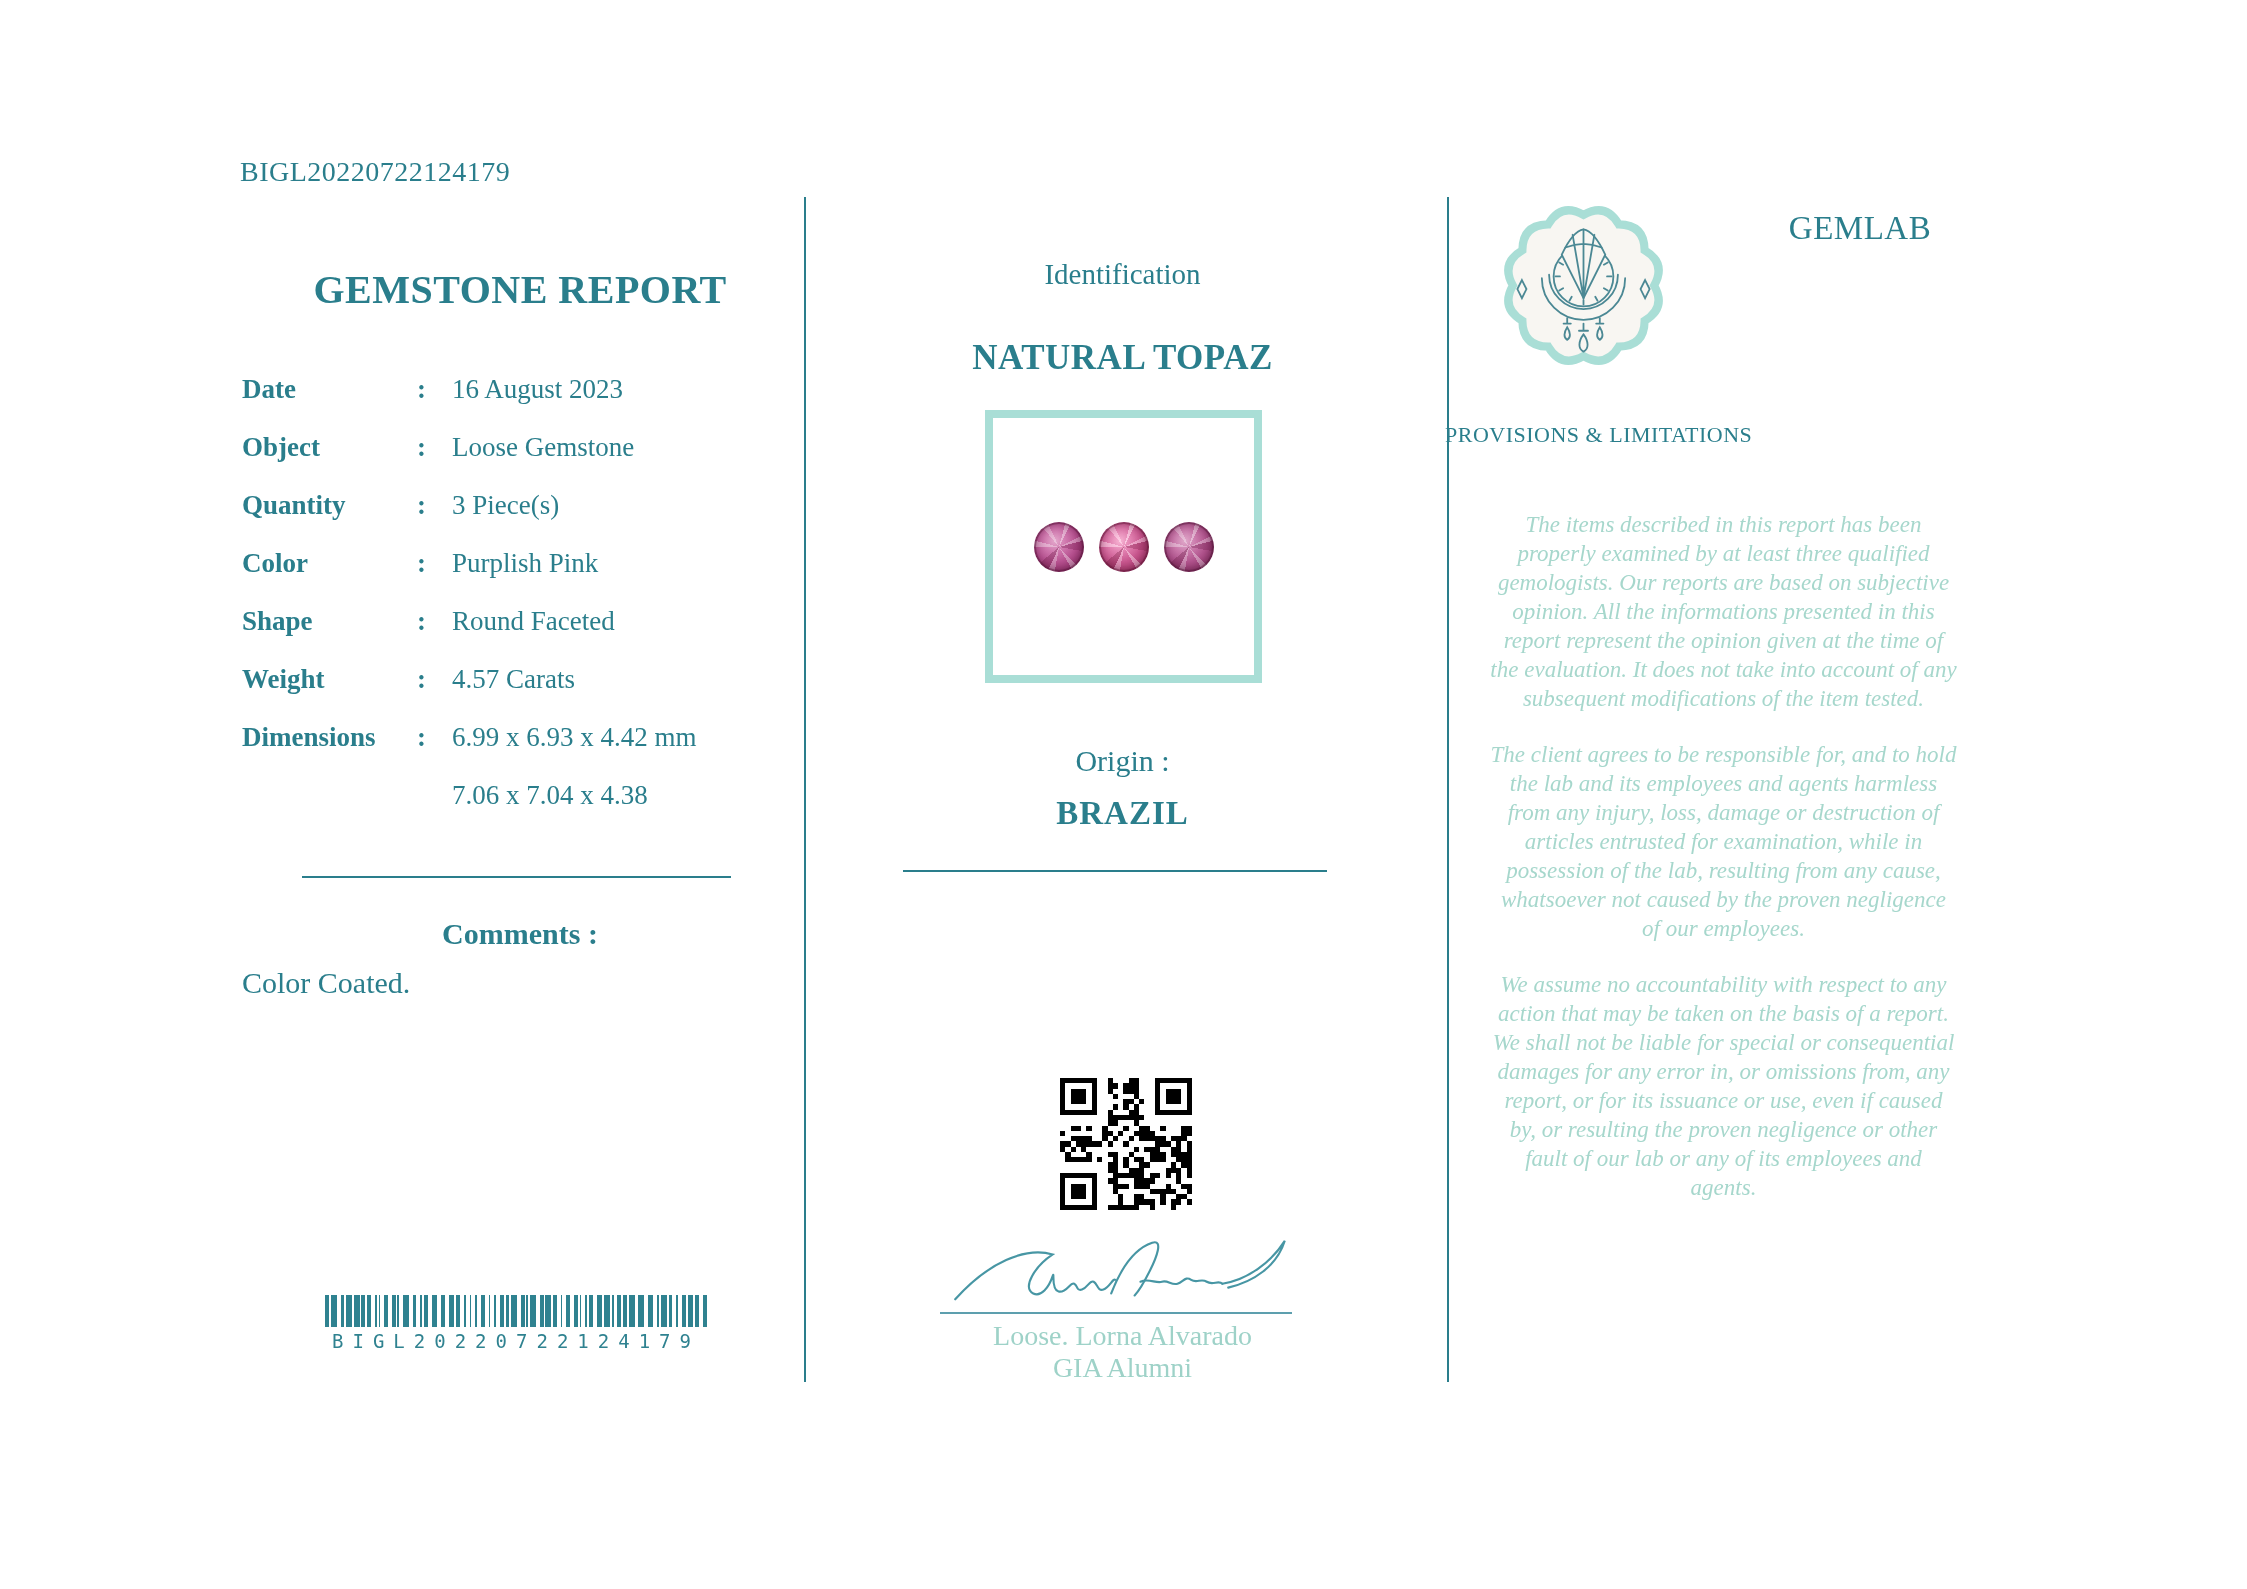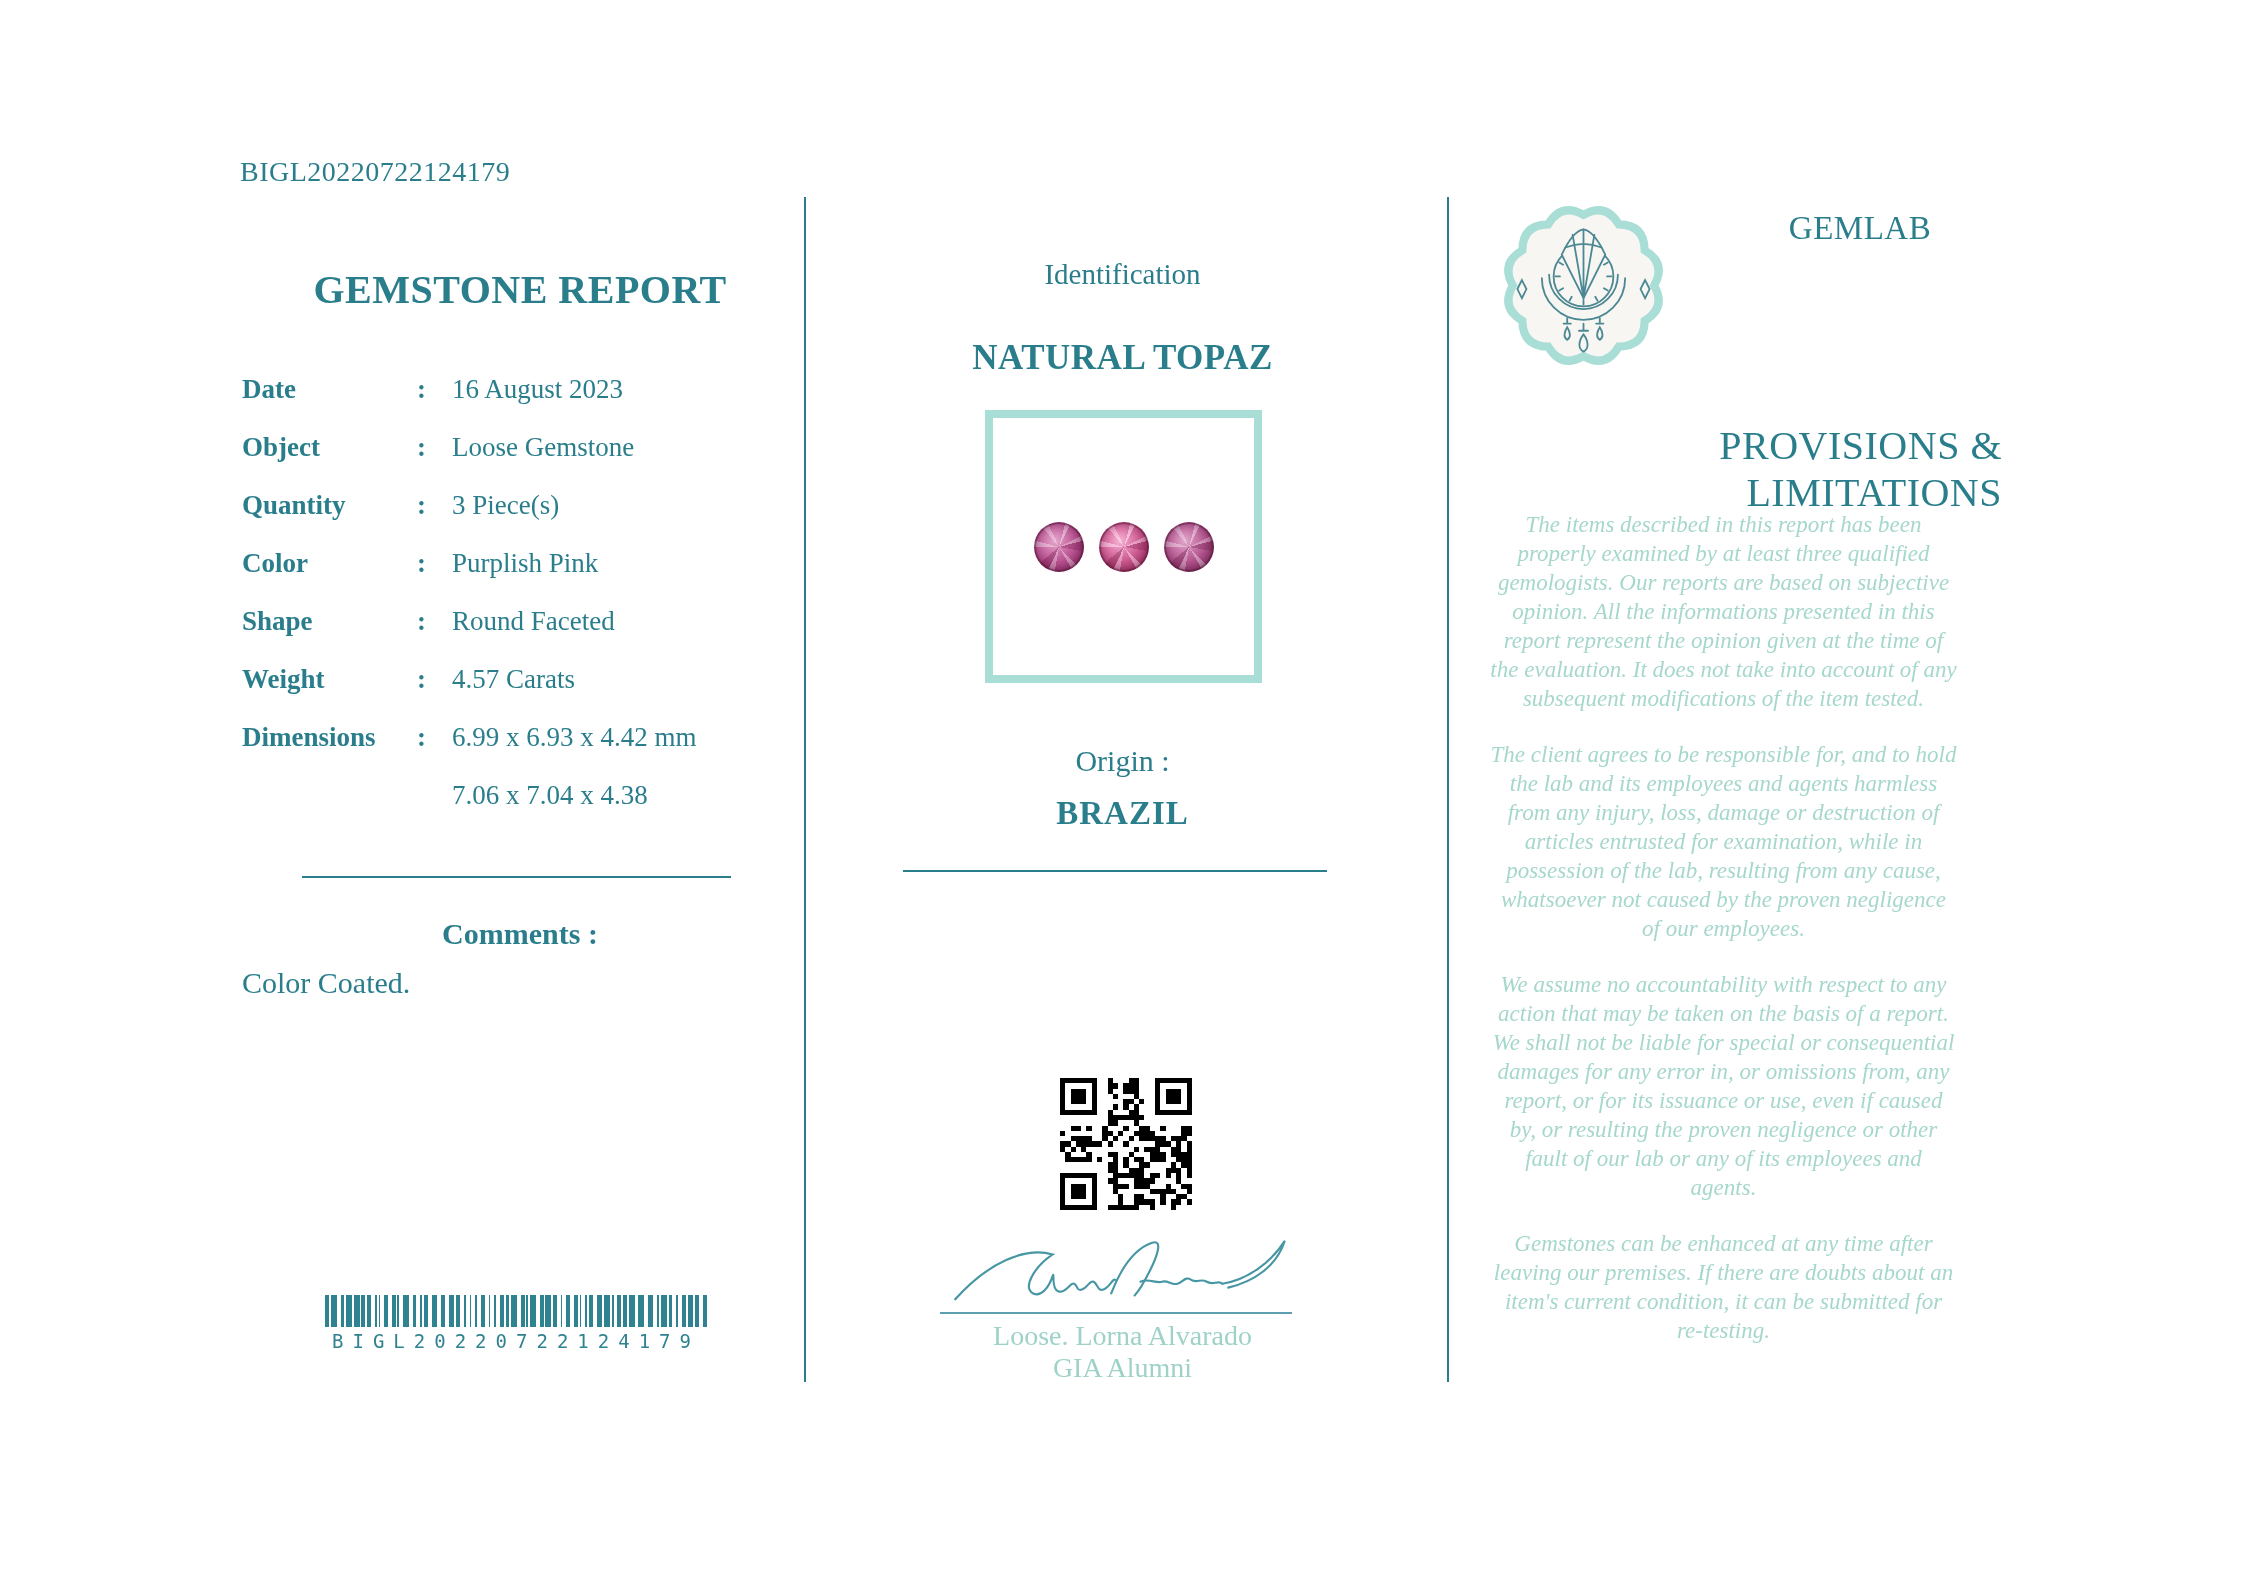--- a/index.html
+++ b/index.html
@@ -59,22 +59,22 @@
   .origin-divider{left:903px;top:870px;width:424px;height:2px;background:#2a7e8c;}
   .qr{left:1060px;top:1078px;width:132px;height:132px;background:#ffffff;}
   .signature{left:945px;top:1233px;width:350px;height:78px;}
   .sig-divider{left:940px;top:1312px;width:352px;height:2px;background:#5d9fae;}
   .prof-name{top:1320px;font-size:28px;color:#9ed2c8;}
   .prof-cred{top:1352px;font-size:28px;color:#9ed2c8;}
   
   .logo{left:1502px;top:204px;width:163px;height:163px;}
   .lab-name{left:1675px;top:208px;width:370px;text-align:center;
     font-size:33px;line-height:41px;letter-spacing:.5px;}
-  .prov-title{left:1507px;top:422px;width:495px;text-align:right;
-    font-size:40px;letter-spacing:.5px;}
+  .prov-title{left:1445px;top:422px;width:495px;text-align:left;
+    font-size:22px;letter-spacing:.5px;}
   .provisions{left:1490px;top:510px;width:467px;text-align:center;
     font-size:23px;line-height:29px;font-style:italic;color:#a6d7cc;}
   .provisions p{margin:0 0 27px 0;}
 </style>
 </head>
 <body>
 
 <div class="abs report-number">BIGL20220722124179</div>
 
 <div class="abs vdiv vdiv1"></div>
@@ -449,14 +449,13 @@
 <div class="abs lab-name">
   <div>GEMLAB</div>
 </div>
 
 <div class="abs prov-title">PROVISIONS &amp; LIMITATIONS</div>
 
 <div class="abs provisions">
   <p>The items described in this report has been properly examined by at least three qualified gemologists. Our reports are based on subjective opinion. All the informations presented in this report represent the opinion given at the time of the evaluation. It does not take into account of any subsequent modifications of the item tested.</p>
   <p>The client agrees to be responsible for, and to hold the lab and its employees and agents harmless from any injury, loss, damage or destruction of articles entrusted for examination, while in possession of the lab, resulting from any cause, whatsoever not caused by the proven negligence of our employees.</p>
   <p>We assume no accountability with respect to any action that may be taken on the basis of a report. We shall not be liable for special or consequential damages for any error in, or omissions from, any report, or for its issuance or use, even if caused by, or resulting the proven negligence or other fault of our lab or any of its employees and agents.</p>
-  <p>Gemstones can be enhanced at any time after leaving our premises. If there are doubts about an item's current condition, it can be submitted for re-testing.</p>
 </div>
 
 </body></html>

